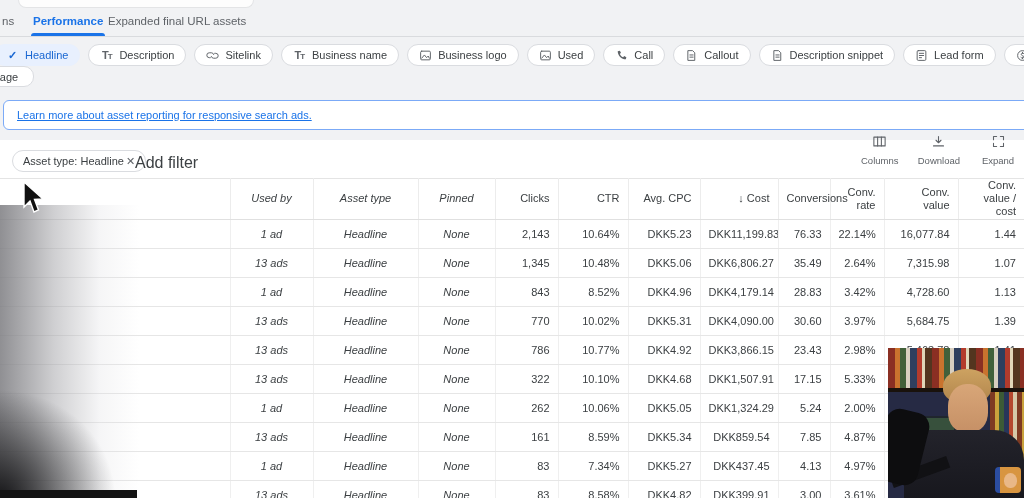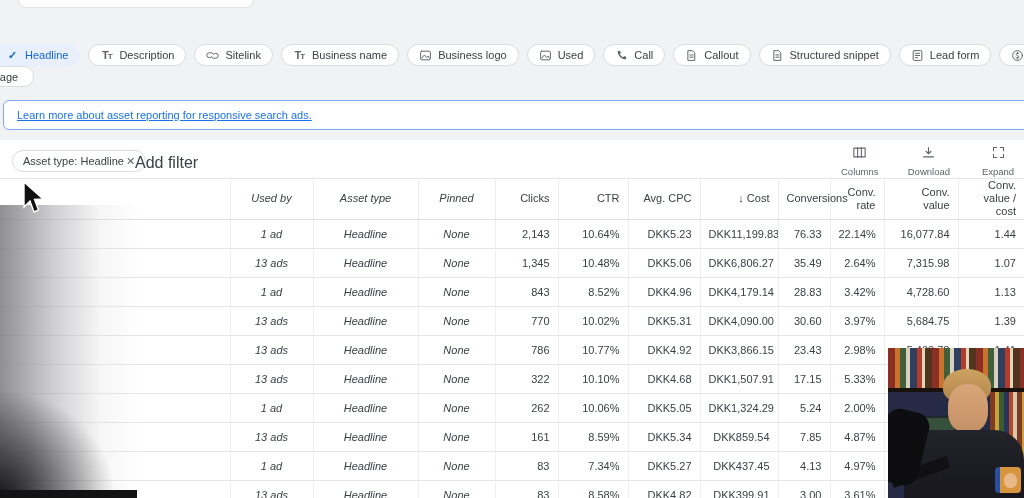--- a/index.html
+++ b/index.html
@@ -37,21 +37,21 @@
 
   
   .card{position:absolute;left:0;top:140px;width:1024px;height:358px;background:#fff;}
 
   
   .filter-chip{position:absolute;left:12px;top:150px;height:20px;display:inline-flex;align-items:center;gap:2px;
     padding:0 10px;border:1px solid #dadce0;border-radius:11px;background:#fff;font-size:11px;color:#3c4043;}
   .filter-chip .x{font-size:11px;color:#5f6368;cursor:pointer;}
   .add-filter{position:absolute;left:135px;top:154px;font-size:16px;color:#3c4043;cursor:pointer;}
 
-  .table-actions{position:absolute;right:5px;top:145px;display:flex;gap:27px;}
+  .table-actions{position:absolute;right:5px;top:134px;display:flex;gap:17px;}
   .taction{display:flex;flex-direction:column;align-items:center;gap:2px;min-width:42px;cursor:pointer;}
   .taction svg{width:15px;height:15px;stroke:#5f6368;fill:none;stroke-width:1.7;stroke-linecap:round;stroke-linejoin:round;}
   .taction .tlabel{font-size:9.5px;color:#5f6368;}
 
   
   table.perf{position:absolute;left:0;top:178px;width:1024px;border-collapse:collapse;table-layout:fixed;font-size:11px;}
   table.perf th{height:30px;font-weight:normal;color:#3c4043;border-top:1px solid #e4e4e4;border-bottom:1px solid #e0e0e0;
     border-right:1px solid #ececec;padding:0 8px;line-height:1.2;}
   table.perf td{height:28px;border-bottom:1px solid #e6e6e6;border-right:1px solid #efefef;padding:0 8px;color:#3c4043;white-space:nowrap;overflow:hidden;}
   table.perf th:last-child,table.perf td:last-child{border-right:none;}
@@ -91,20 +91,25 @@
   .wc-logo::after{content:"";position:absolute;left:9px;top:6px;width:13px;height:15px;border-radius:50% 50% 45% 45%;
     background:#e9b887;}
 </style>
 </head>
 <body>
 
 <div id="screen">
 
   <div class="top-cut-box"></div>
 
+  <div class="tabbar">
+    <span class="tab" style="left:2px">ns</span>
+    <span class="tab active" style="left:33px">Performance</span>
+    <span class="tab" style="left:108px">Expanded final URL assets</span>
+  </div>
 
   <div class="chips-row" id="chips-row">
       <div class="chip selected">
         <span class="cicon">
           <span style="font-weight:bold">✓</span>
         </span>
         <span>Headline</span>
       </div>
       <div class="chip">
         <span class="cicon">
@@ -161,21 +166,21 @@
         </span>
         <span>Callout</span>
       </div>
       <div class="chip">
         <span class="cicon">
           <svg viewBox="0 0 24 24">
             <path d="M6 3h8l4 4v14H6z"></path>
             <path d="M9 11h6M9 15h6"></path>
           </svg>
         </span>
-        <span>Structured snippet</span>
+        <span>Description snippet</span>
       </div>
       <div class="chip">
         <span class="cicon">
           <svg viewBox="0 0 24 24">
             <rect x="4" y="3" width="16" height="18" rx="2"></rect>
             <path d="M8 8h8M8 12h8M8 16h4"></path>
           </svg>
         </span>
         <span>Lead form</span>
       </div>

